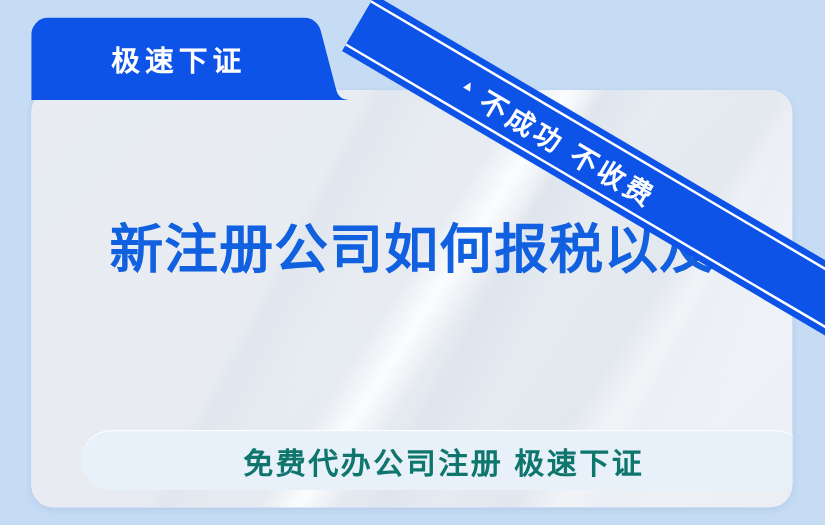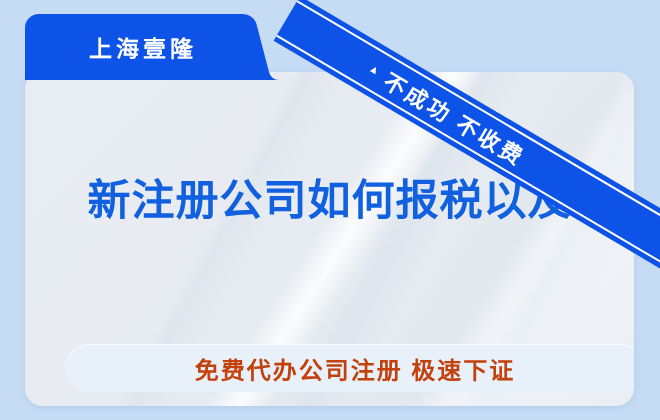--- a/index.html
+++ b/index.html
@@ -113,21 +113,21 @@
     width: 580px;
     height: 48px;
     border-radius: 24px;
     background: #e8f1fa;
     box-shadow: inset 0 1px 0 rgba(255,255,255,0.8);
     display: flex;
     align-items: center;
     justify-content: center;
   }
   #cta-pill-label {
-    color: #c2410c;
+    color: #0f766e;
     font-size: 24px;
     font-weight: 700;
     letter-spacing: 2px;
     white-space: nowrap;
   }
 
   
   #ribbon {
     position: absolute;
     left: 0;
@@ -195,21 +195,21 @@
 
     <div id="cta-pill">
       <span id="cta-pill-label">免费代办公司注册 极速下证</span>
     </div>
   </div>
 
   <div id="brand-tab">
     <svg viewBox="0 0 268 66" width="268" height="66" aria-hidden="true">
       <path d="M0,14 A14,14 0 0 1 14,0 L218,0 A14,14 0 0 1 231.6,10.6 L244,58 A10,10 0 0 0 253.7,66 L0,66 Z" fill="#0d53e8"></path>
     </svg>
-    <div id="brand-tab-label">上海壹隆</div>
+    <div id="brand-tab-label">极速下证</div>
   </div>
 
   <div id="ribbon">
     <div id="ribbon-band">
       <div id="ribbon-inner">
         <span id="ribbon-marker">▲</span>
         <span id="ribbon-label">不成功 不收费</span>
       </div>
     </div>
   </div>

